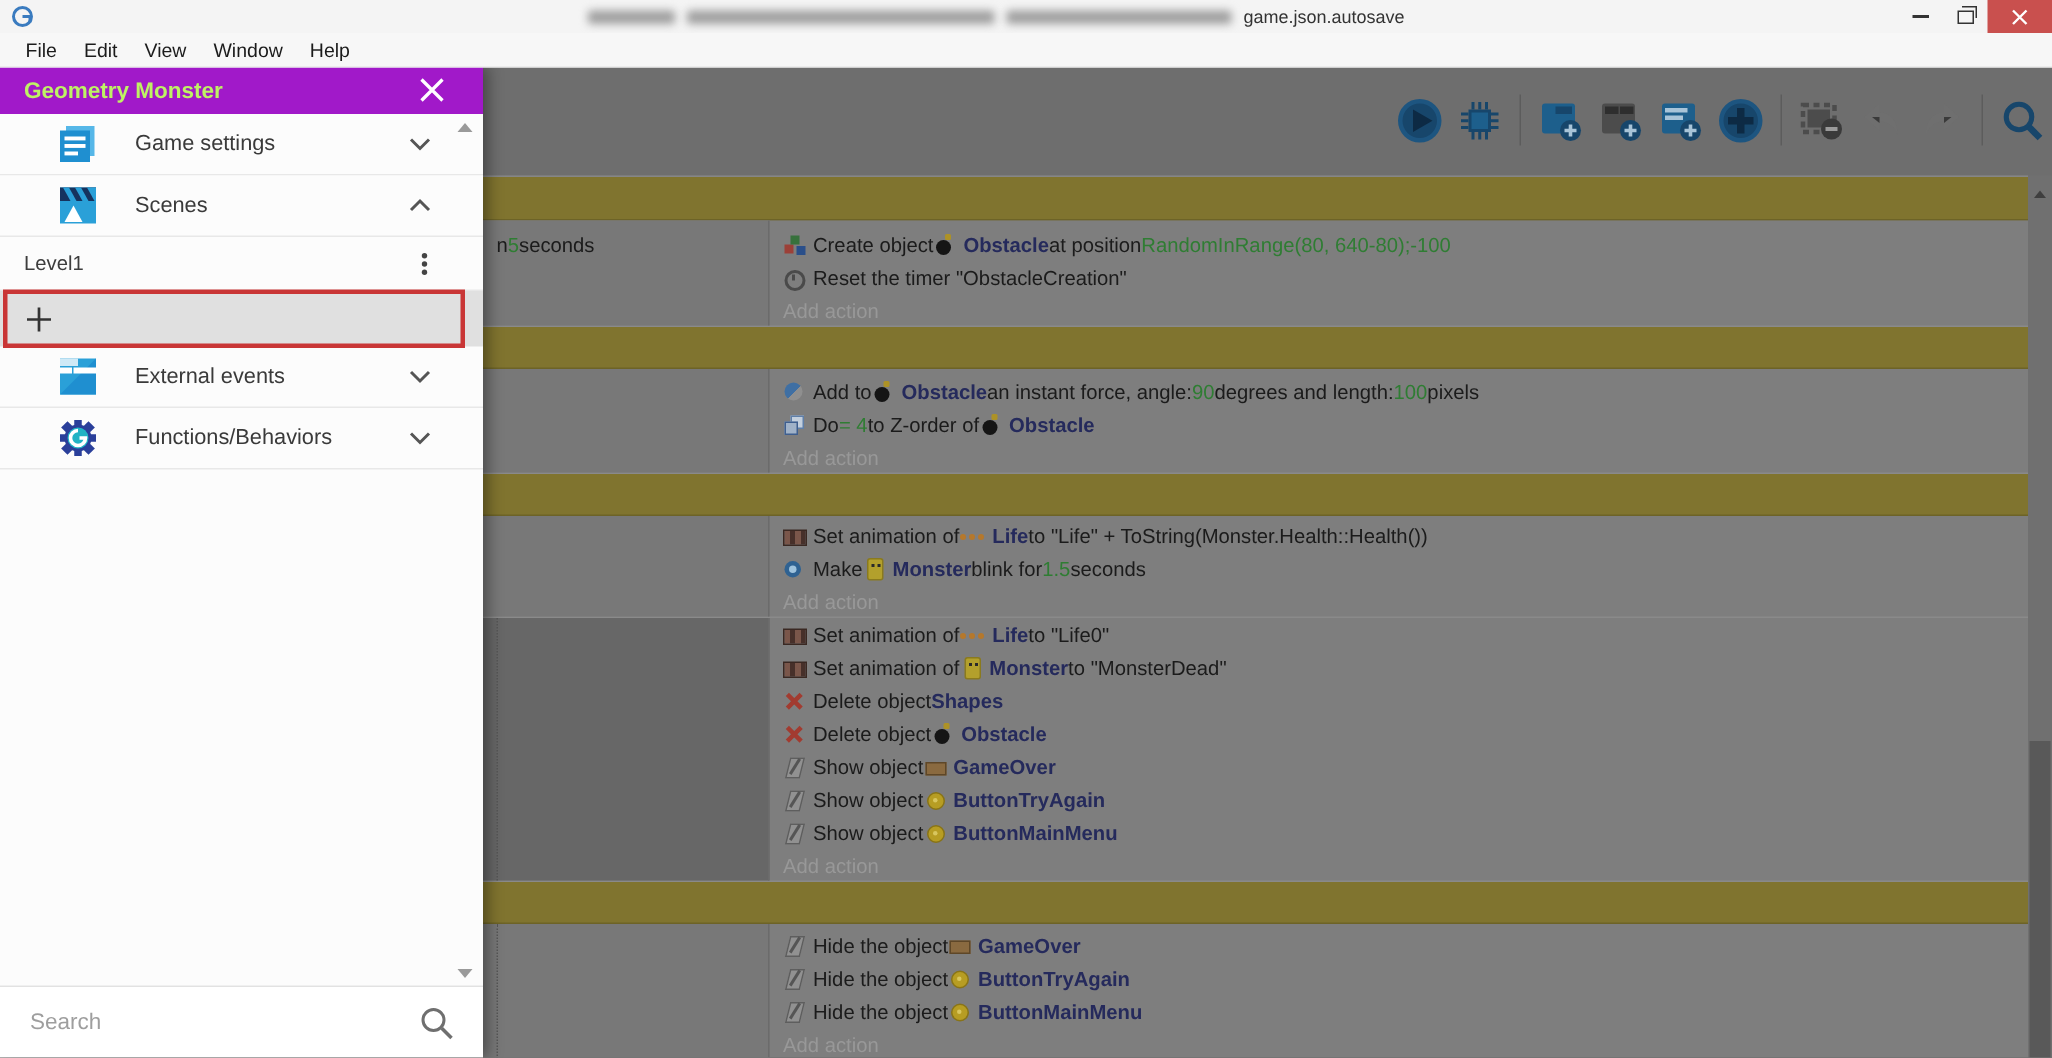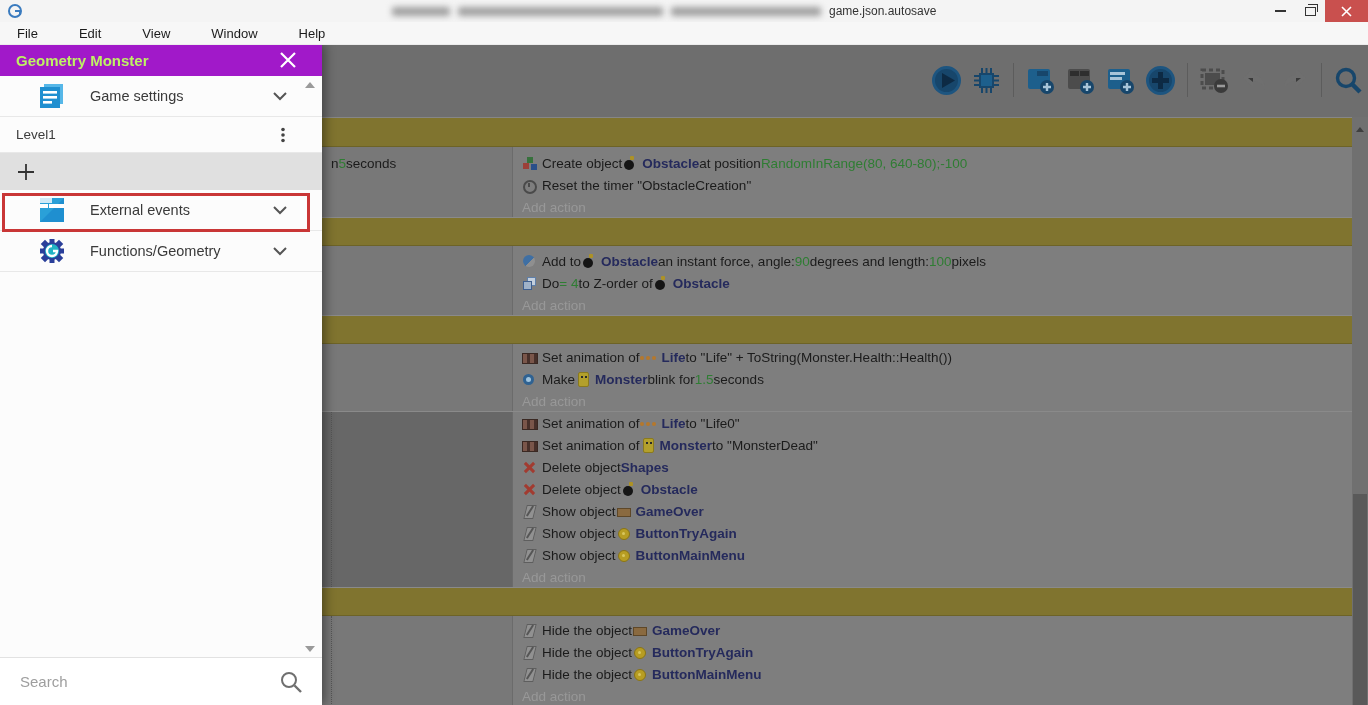--- a/index.html
+++ b/index.html
@@ -14,21 +14,21 @@
   .title-wrap{position:absolute;left:392px;top:0;height:22px;display:flex;align-items:center;gap:8px;}
   .blur-chunk{height:9px;background:#9f9f9f;border-radius:2px;filter:blur(3px);}
   .title-text{font-size:12px;color:#333;}
   .win-controls{position:absolute;right:0;top:0;height:22px;display:flex;z-index:31;}
   .win-btn{width:30px;height:22px;display:flex;align-items:center;justify-content:center;}
   .win-btn.close{width:43px;background:#c9504e;}
   .glyph-min{width:11px;height:2px;background:#333;}
   .glyph-restore{width:9px;height:7px;border:1px solid #333;background:#f4f4f4;position:relative;}
   .glyph-restore::before{content:"";position:absolute;left:2px;top:-4px;width:9px;height:7px;border:1px solid #333;border-bottom:none;border-left:none;}
   
-  .menubar{position:absolute;top:22px;left:0;right:0;height:22px;background:#f7f7f7;display:flex;align-items:center;padding-left:8px;z-index:30;border-bottom:1px solid #ececec;gap:23px;}
+  .menubar{position:absolute;top:22px;left:0;right:0;height:22px;background:#f7f7f7;display:flex;align-items:center;padding-left:8px;z-index:30;border-bottom:1px solid #ececec;}
   .menu-item{font-size:13px;color:#1b1b1b;padding:0 9px;height:22px;display:flex;align-items:center;}
   
   .main{position:absolute;top:44px;left:0;right:0;bottom:0;background:#6e6e6e;}
   .toolbar{position:absolute;top:15px;right:4px;height:42px;display:flex;align-items:center;gap:9px;}
   .tb-sep{width:1px;height:34px;background:#5c5c5c;margin:0 2px;}
   .tb-ic{width:31px;height:31px;display:block;}
   
   .events{position:absolute;left:322px;top:73px;width:1030px;bottom:0;background:#777;border-top:1px solid #868686;overflow:hidden;}
   .evt-bar{height:28px;background:#80742f;border-bottom:1px solid #6d6327;box-sizing:border-box;}
   .evt-bar.first{height:29px;}
@@ -384,20 +384,34 @@
         <rect x="6" y="10" width="14" height="2.6" fill="#fff"></rect>
         <rect x="6" y="15" width="14" height="2.6" fill="#fff"></rect>
         <rect x="6" y="20" width="9" height="2.6" fill="#fff"></rect>
       </svg>
       <span class="d-label">Game settings</span>
       <svg class="d-chevron" viewBox="0 0 24 24">
           <path d="M6 9 L12 15 L18 9" fill="none" stroke="#555" stroke-width="2"></path>
         </svg>
     </div>
 
+    <div class="d-row h40">
+      <svg class="d-icon" viewBox="0 0 30 30">
+        <rect x="3" y="3" width="24" height="24" fill="#2aa0d8"></rect>
+        <rect x="3" y="3" width="24" height="9" fill="#16335e"></rect>
+        <path d="M5 3 L10 12 L14 12 L9 3 Z" fill="#2aa0d8"></path>
+        <path d="M13 3 L18 12 L22 12 L17 3 Z" fill="#2aa0d8"></path>
+        <path d="M21 3 L26 12 L27 12 L27 3 Z" fill="#2aa0d8"></path>
+        <path d="M6 26 L12 15 L18 26 Z" fill="#fff"></path>
+      </svg>
+      <span class="d-label">Scenes</span>
+      <svg class="d-chevron" viewBox="0 0 24 24">
+          <path d="M6 15 L12 9 L18 15" fill="none" stroke="#555" stroke-width="2"></path>
+        </svg>
+    </div>
 
     <div class="d-row scene-row">
       <span class="scene-name">Level1</span>
       <svg class="kebab" viewBox="0 0 18 18">
         <circle cx="9" cy="3.5" r="1.8" fill="#444"></circle>
           <circle cx="9" cy="9" r="1.8" fill="#444"></circle>
           <circle cx="9" cy="14.5" r="1.8" fill="#444"></circle>
       </svg>
     </div>
 
@@ -429,21 +443,21 @@
           <rect x="12.5" y="3" width="5" height="24"></rect>
           <rect x="3" y="12.5" width="24" height="5"></rect>
           <rect x="5" y="5" width="6" height="6" transform="rotate(45 8 8)"></rect>
           <rect x="19" y="5" width="6" height="6" transform="rotate(45 22 8)"></rect>
           <rect x="5" y="19" width="6" height="6" transform="rotate(45 8 22)"></rect>
           <rect x="19" y="19" width="6" height="6" transform="rotate(45 22 22)"></rect>
         </g>
         <circle cx="15" cy="15" r="7" fill="#21b3c4"></circle>
         <path d="M15 10 A5 5 0 1 0 20 15 L16 15" fill="none" stroke="#fff" stroke-width="2.4"></path>
       </svg>
-      <span class="d-label">Functions/Geometry</span>
+      <span class="d-label">Functions/Behaviors</span>
       <svg class="d-chevron" viewBox="0 0 24 24">
           <path d="M6 9 L12 15 L18 9" fill="none" stroke="#555" stroke-width="2"></path>
         </svg>
     </div>
 
     <div class="list-scroll-up"></div>
     <div class="list-scroll-down"></div>
   </div>
 
   <div class="red-outline"></div>

